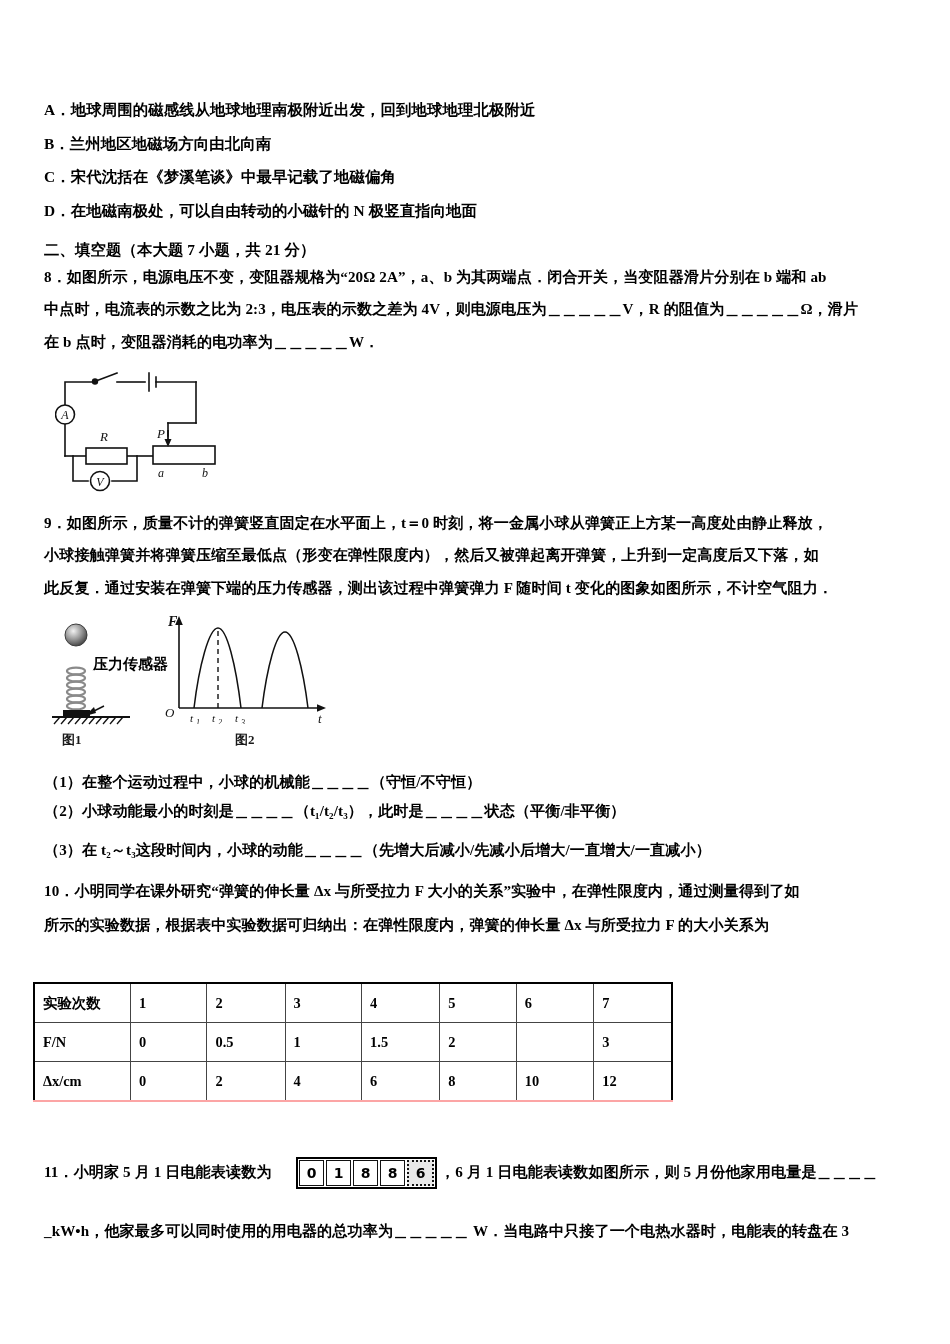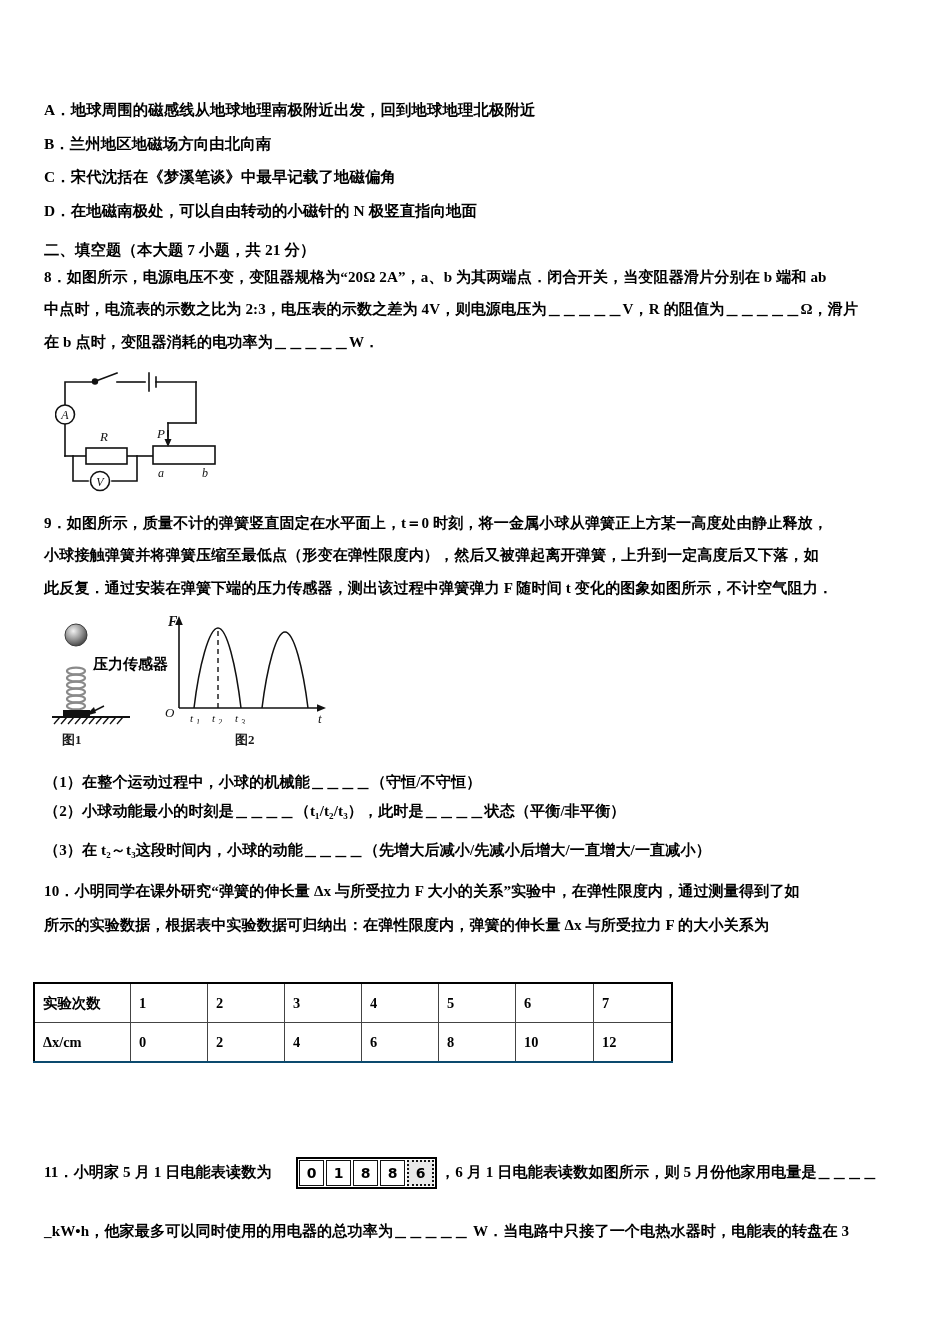--- a/index.html
+++ b/index.html
@@ -58,21 +58,21 @@
     height: 38px;
     padding: 0 0 0 8px;
     vertical-align: middle;
     white-space: nowrap;
   }
   #datatable tr td:first-child { width: 92px; margin-top: 20px; }
   #datatable td.c { width: 78px; }
   #datatable .outer-l { border-left: 2px solid #000; }
   #datatable .outer-r { border-right: 2px solid #000; }
   #datatable .outer-t { border-top: 2px solid #000; }
-  #datatable .outer-b { border-bottom: 2px solid #0c4a6e; }
+  #datatable .outer-b { border-bottom: 2px solid #fca5a5; }
   
   #meter {
     position: absolute;
     left: 296px;
     top: 1157px;
     height: 26px;
     display: flex;
     align-items: stretch;
     border: 2px solid #000;
     background: #fff;
@@ -254,20 +254,30 @@
         <td class="outer-l outer-t">实验次数</td>
         <td class="c outer-t">1</td>
         <td class="c outer-t">2</td>
         <td class="c outer-t">3</td>
         <td class="c outer-t">4</td>
         <td class="c outer-t">5</td>
         <td class="c outer-t">6</td>
         <td class="c outer-t outer-r">7</td>
       </tr>
       <tr>
+        <td class="outer-l">F/N</td>
+        <td class="c">0</td>
+        <td class="c">0.5</td>
+        <td class="c">1</td>
+        <td class="c">1.5</td>
+        <td class="c">2</td>
+        <td class="c"></td>
+        <td class="c outer-r">3</td>
+      </tr>
+      <tr>
         <td class="outer-l outer-b">Δx/cm</td>
         <td class="c outer-b">0</td>
         <td class="c outer-b">2</td>
         <td class="c outer-b">4</td>
         <td class="c outer-b">6</td>
         <td class="c outer-b">8</td>
         <td class="c outer-b">10</td>
         <td class="c outer-b outer-r">12</td>
       </tr>
     </tbody>

